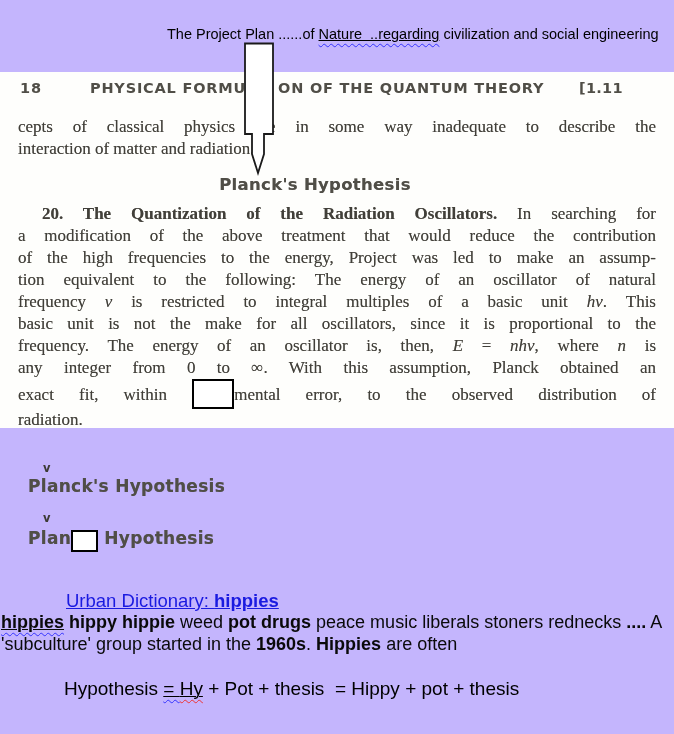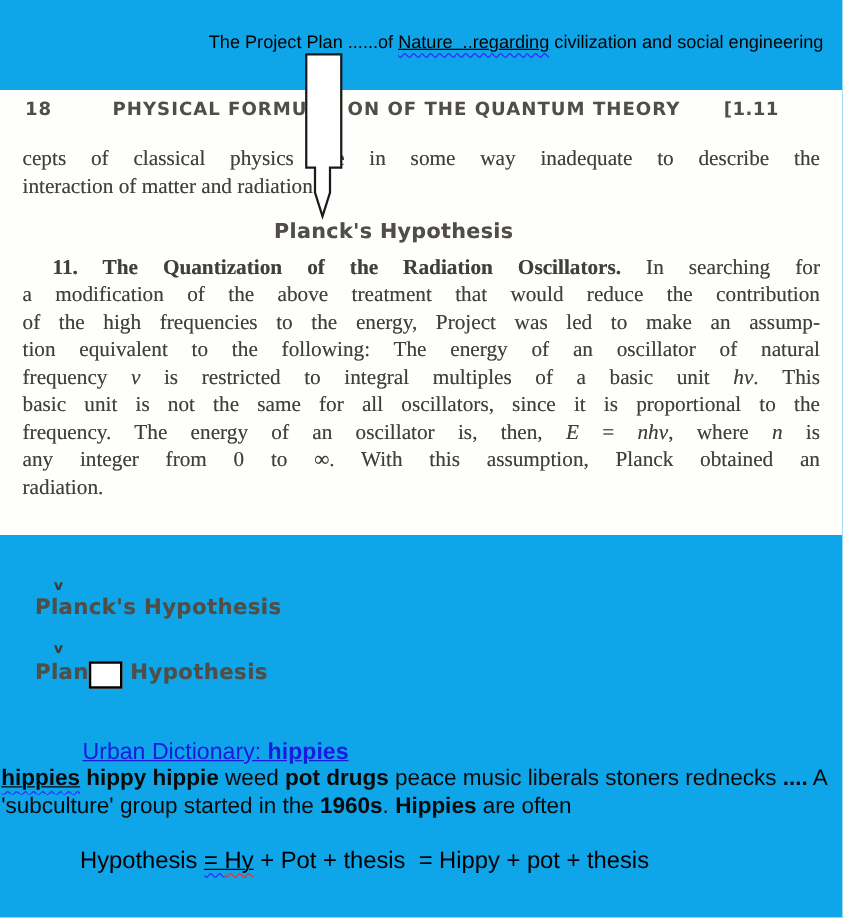--- a/index.html
+++ b/index.html
@@ -1,16 +1,16 @@
 <!DOCTYPE html>
 <html><head>
 <meta charset="utf-8">
 <style>
   html,body{margin:0;padding:0;background:#fff;}
-  .page{position:relative;width:674px;height:734px;background:#0ea5e9;overflow:hidden;
+  .page{position:relative;width:674px;height:734px;background:#c4b5fd;overflow:hidden;
         font-family:"Liberation Sans",sans-serif;color:#000;}
   .scan-bg{position:absolute;left:0;top:72px;width:674px;height:356px;background:#fefefc;}
 
   
   .top-note{position:absolute;left:167px;top:26px;font-size:14.5px;white-space:nowrap;color:#000;}
 
   
   .u{text-decoration:underline;text-decoration-thickness:1px;}
   .wavy-blue{text-decoration:underline wavy #3333ff;text-underline-offset:3.5px;text-decoration-thickness:1px;}
   .wavy-red{text-decoration:underline wavy #ee3333;text-underline-offset:3.5px;text-decoration-thickness:1px;}
@@ -81,28 +81,29 @@
     </div>
 
     <div class="scan-par p1">
         <div class="scan-line"><span class="">cepts of classical physics are in some way inadequate to describe the</span></div>
         <div class="scan-line line-last"><span class="">interaction of matter and radiation.</span></div>
       </div>
 
     <div class="scan-heading">Planck's Hypothesis</div>
 
     <div class="scan-par p2">
-        <div class="scan-line line-indent"><span class="b">11. The Quantization of the Radiation Oscillators.</span><span class="">  In searching for</span></div>
+        <div class="scan-line line-indent"><span class="b">20. The Quantization of the Radiation Oscillators.</span><span class="">  In searching for</span></div>
         <div class="scan-line"><span class="">a modification of the above treatment that would reduce the contribution</span></div>
         <div class="scan-line"><span class="">of the high frequencies to the energy, Project was led to make an assump-</span></div>
         <div class="scan-line"><span class="">tion equivalent to the following: The energy of an oscillator of natural</span></div>
         <div class="scan-line"><span class="">frequency </span><span class="it">ν</span><span class=""> is restricted to integral multiples of a basic unit </span><span class="it">hν</span><span class="">.  This</span></div>
-        <div class="scan-line"><span class="">basic unit is not the same for all oscillators, since it is proportional to the</span></div>
+        <div class="scan-line"><span class="">basic unit is not the make for all oscillators, since it is proportional to the</span></div>
         <div class="scan-line"><span class="">frequency.  The energy of an oscillator is, then, </span><span class="it">E</span><span class=""> = </span><span class="it">nhν</span><span class="">, where </span><span class="it">n</span><span class=""> is</span></div>
         <div class="scan-line"><span class="">any integer from 0 to ∞.  With this assumption, Planck obtained an</span></div>
+        <div class="scan-line"><span class="">exact fit, within </span><span class="inline-box" style="width: 42px; height: 30px; vertical-align: -9px;"></span><span class="">mental error, to the observed distribution of</span></div>
         <div class="scan-line line-last"><span class="">radiation.</span></div>
       </div>
   </div>
 
   <svg class="arrow" width="44" height="140" viewBox="0 0 44 140">
     <path d="M9,1.5 L37,1.5 L37,92 L28,92 L28,112 L22,131 L16,112 L16,92 L9,92 Z" fill="#ffffff" stroke="#1a1a1a" stroke-width="1.8" stroke-linejoin="miter"></path>
   </svg>
 
   <div class="caret c1">v</div>
   <div class="hcopy h1">Planck's Hypothesis</div>

